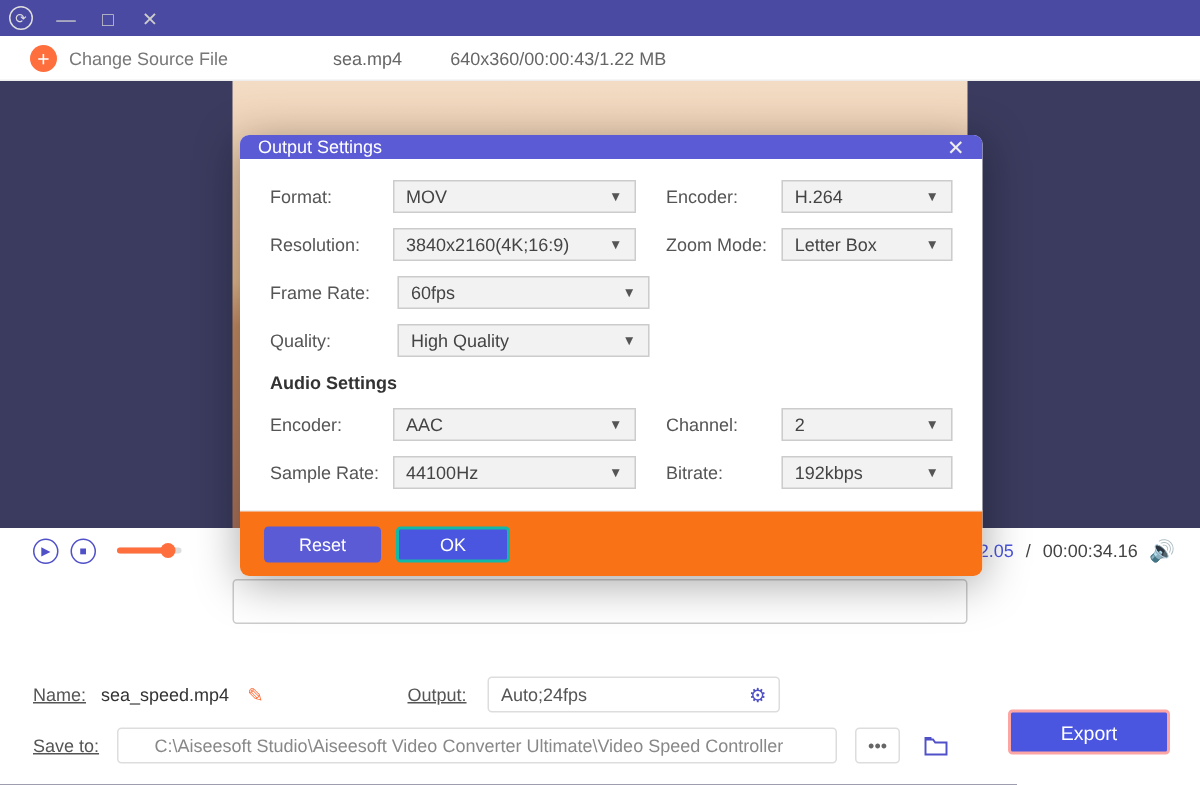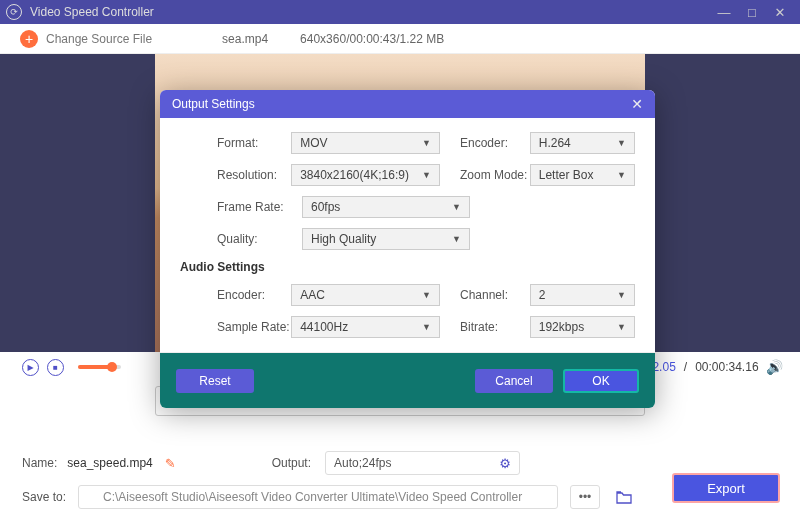--- a/index.html
+++ b/index.html
@@ -32,57 +32,56 @@
   .time-right { margin-left: auto; display: flex; align-items: center; gap: 8px; color: #444; }
   .time-cur { color: #4a55e0; }
   .vol-icon { color: #5050c8; font-size: 14px; cursor: pointer; }
 
   .crop-row { height: 42px; display: flex; justify-content: center; align-items: flex-start; padding-top: 4px; }
   .crop-box { width: 490px; height: 30px; border: 1px solid #ccc; border-radius: 3px; }
 
   
   .bottom { position: absolute; left:0; right:0; bottom:0; padding: 10px 20px 14px 22px; font-size: 12px; color: #555; }
   .row { display: flex; align-items: center; margin-bottom: 10px; gap: 6px; }
-  .name-lbl, .out-lbl, .save-lbl { color: #555; }
+  .name-lbl, .out-lbl, .save-lbl { color: #555; text-decoration: underline; }
   .name-val { color: #333; margin-left: 4px; }
   .pencil { color: #ff6e3d; margin-left: 6px; cursor: pointer; font-size: 13px; }
   .out-box { margin-left: 8px; width: 195px; height: 24px; border: 1px solid #ddd; border-radius: 3px; display: flex; align-items: center; padding: 0 8px; color: #555; position: relative; text-align: right; }
   .gear { color: #5050c8; margin-left: auto; font-size: 13px; cursor: pointer; }
   .save-box { margin-left: 6px; flex: 1; height: 24px; border: 1px solid #ddd; border-radius: 3px; display: flex; align-items: center; padding: 0 24px; color: #888; max-width: 480px; }
   .dots-btn { width: 30px; height: 24px; border: 1px solid #ddd; border-radius: 3px; margin-left: 6px; display: flex; align-items: center; justify-content: center; cursor: pointer; color: #666; }
   .folder-btn { width: 28px; height: 24px; margin-left: 4px; display: flex; align-items: center; justify-content: center; cursor: pointer; color: #5050c8; font-size: 15px; }
   .export-btn { position: absolute; right: 20px; bottom: 20px; width: 108px; height: 30px; background: #4a55e0; color: #fff; border-radius: 3px; display: flex; align-items: center; justify-content: center; font-size: 13px; cursor: pointer; border: 2px solid #fca5a5; }
 
   
   .modal-backdrop { position: absolute; inset: 0; background: rgba(50,50,80,0.0); }
   .modal { position: absolute; left: 160px; top: 90px; width: 495px; background: #fff; border-radius: 6px;
            box-shadow: 0 5px 30px rgba(0,0,0,.35); overflow: hidden; }
-  .modal-title { height: 28px; background: #5b5bd6; color: #fff; display: flex; align-items: center; padding: 0 12px; font-size: 12px; }
+  .modal-title { height: 16px; background: #5b5bd6; color: #fff; display: flex; align-items: center; padding: 0 12px; font-size: 12px; }
   .modal-title .x { margin-left: auto; cursor: pointer; font-size: 14px; color: #eee; }
   .modal-body { padding: 14px 20px 10px 20px; font-size: 12px; color: #444; }
   .sec-title { font-weight: 600; color: #333; margin-bottom: 10px; font-size: 12px; }
-  .form-row { display: flex; align-items: center; margin-bottom: 10px; margin-left: 37px; }
+  .form-row { display: flex; align-items: center; margin-bottom: 10px; }
   .form-row .lbl { width: 85px; color: #555; }
   .form-row .lbl2 { width: 80px; color: #555; margin-left: 20px; }
   .select { height: 22px; border: 1px solid #ccc; background: #f2f2f2; display: flex; align-items: center; padding: 0 8px; position: relative; cursor: pointer; color: #444; font-size: 12px; }
   .select .caret { margin-left: auto; font-size: 9px; color: #555; }
   .sel-a { width: 168px; }
   .sel-b { width: 118px; }
-  .modal-footer { height: 56px; background: #0f766e; display: flex; align-items: center; padding: 0 16px; border-top: 1px solid #eee; }
+  .modal-footer { height: 44px; background: #f97316; display: flex; align-items: center; padding: 0 16px; border-top: 1px solid #eee; }
   .btn { height: 24px; border-radius: 3px; display: flex; align-items: center; justify-content: center; font-size: 12px; cursor: pointer; color: #fff; }
   .btn-reset { width: 78px; background: #5b5bd6; }
   .btn-cancel { width: 78px; background: #5b5bd6; margin-left: auto; }
   .btn-ok { width: 76px; background: #4a55e0; margin-left: 10px; border: 2px solid #14b8a6; }
 </style>
 </head>
 <body>
 
 <div class="titlebar">
   <span class="app-icon">⟳</span>
-  <span class="title">Video Speed Controller</span>
   <span class="win-btn">―</span>
   <span class="win-btn">□</span>
   <span class="win-btn">✕</span>
 </div>
 
 <div class="sourcebar">
   <span class="plus-btn">+</span>
   <span class="src-label">Change Source File</span>
   <span class="src-file">sea.mp4</span>
   <span class="src-meta">640x360/00:00:43/1.22 MB</span>
@@ -214,20 +213,17 @@
       <div class="select sel-b">
           <span>192kbps</span>
           <span class="caret">▼</span>
         </div>
     </div>
   </div>
   <div class="modal-footer">
     <div class="btn btn-reset">
         <span>Reset</span>
       </div>
-    <div class="btn btn-cancel">
-        <span>Cancel</span>
-      </div>
     <div class="btn btn-ok">
         <span>OK</span>
       </div>
   </div>
 </div>
 
 </body></html>

